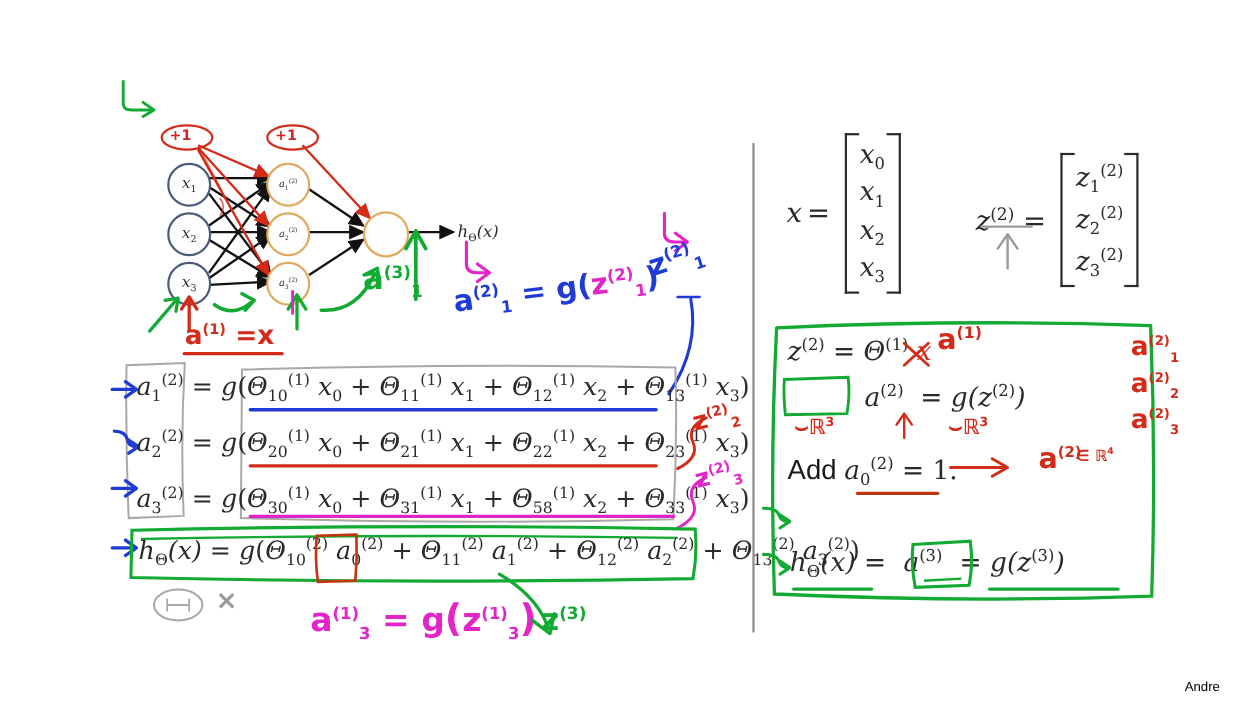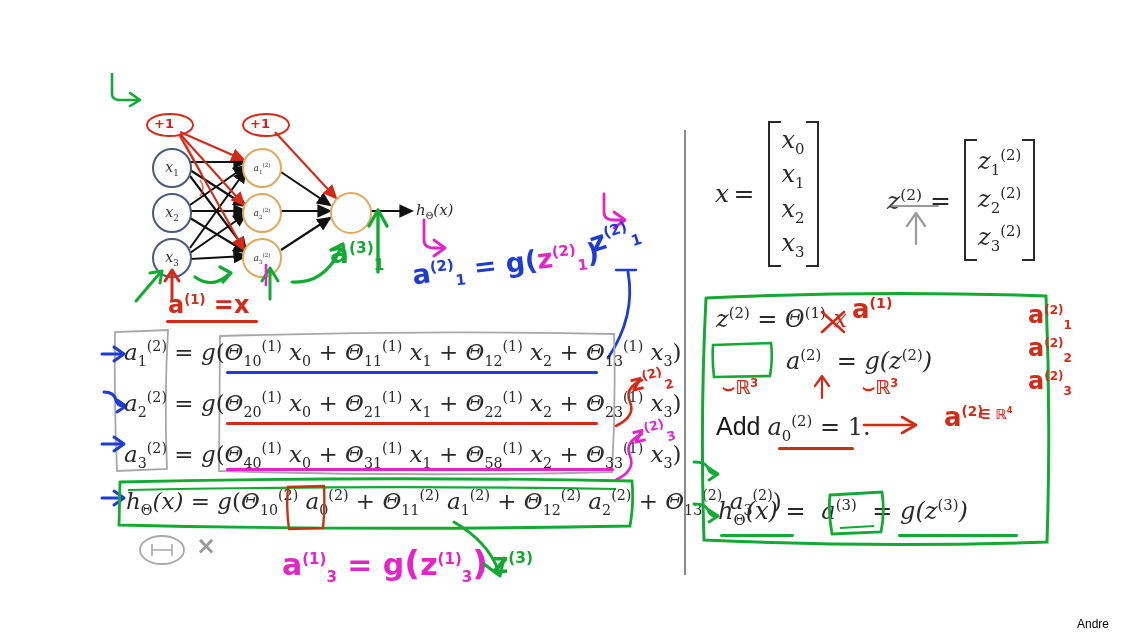--- a/index.html
+++ b/index.html
@@ -232,21 +232,21 @@
       <span class="op"> + </span>Θ<span class="sub">21</span><span class="sup">(1)</span> x<span class="sub">1</span>
       <span class="op"> + </span>Θ<span class="sub">22</span><span class="sup">(1)</span> x<span class="sub">2</span>
       <span class="op"> + </span>Θ<span class="sub">23</span><span class="sup">(1)</span> x<span class="sub">3</span><span class="op">)</span>
     </span>
   </div>
   <div class="abs" style="left:226px;top:422px;width:372px;height:3px;background:#d42a18;border-radius:2px;"></div>
 
   <div class="abs" style="left:124px;top:440px;">
     <span class="math" style="font-size:23px;">
       <span>a<span class="sub">3</span><span class="sup">(2)</span></span>
-      <span class="op"> = </span><span>g</span><span class="op">(</span>Θ<span class="sub">40</span><span class="sup">(1)</span> x<span class="sub">0</span>
+      <span class="op"> = </span><span>g</span><span class="op">(</span>Θ<span class="sub">30</span><span class="sup">(1)</span> x<span class="sub">0</span>
       <span class="op"> + </span>Θ<span class="sub">31</span><span class="sup">(1)</span> x<span class="sub">1</span>
       <span class="op"> + </span>Θ<span class="sub">58</span><span class="sup">(1)</span> x<span class="sub">2</span>
       <span class="op"> + </span>Θ<span class="sub">33</span><span class="sup">(1)</span> x<span class="sub">3</span><span class="op">)</span>
     </span>
   </div>
   <div class="abs" style="left:226px;top:468px;width:388px;height:3px;background:#e224c8;border-radius:2px;"></div>
 
   <svg class="abs" style="left:604px;top:378px;width:46px;height:60px;">
     <path d="M38 2 Q20 10 26 24 Q32 38 12 48" stroke="#d42a18" stroke-width="2.6" fill="none" stroke-linecap="round"></path>
   </svg>

